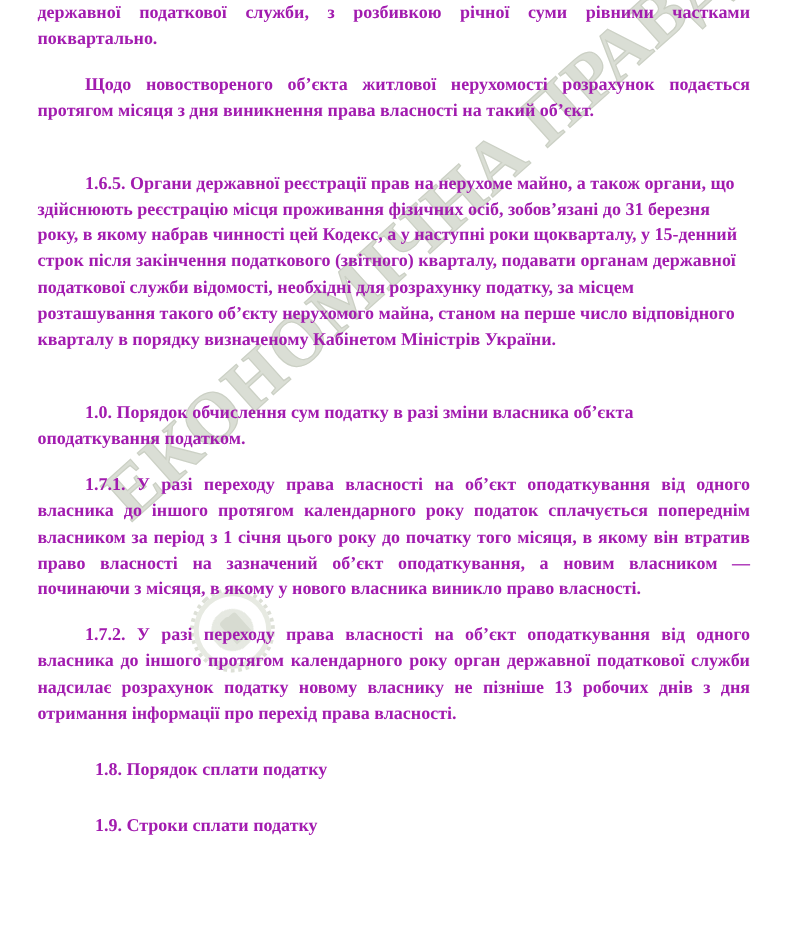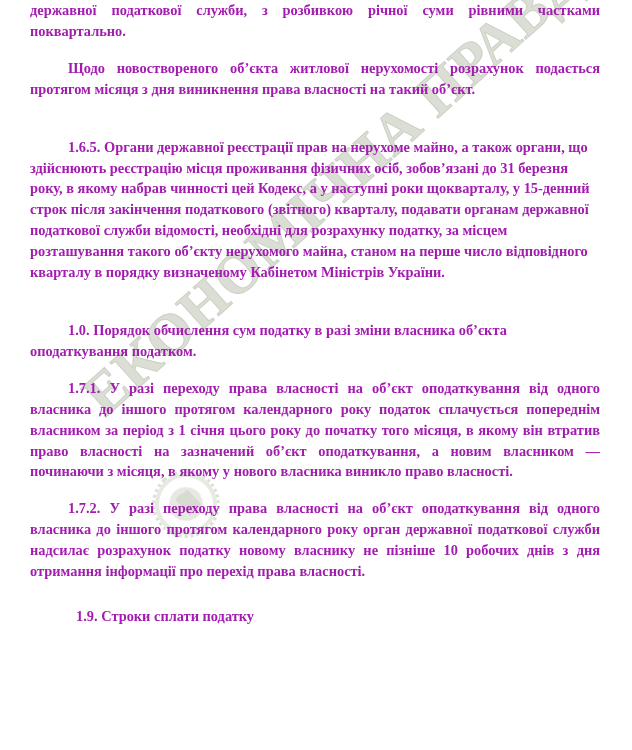--- a/index.html
+++ b/index.html
@@ -106,20 +106,21 @@
 
     <p class="para justify gap-sm">Щодо новоствореного об’єкта житлової нерухомості розрахунок подається протягом місяця з дня виникнення права власності на такий об’єкт.</p>
 
     <p class="para left gap-lg">1.6.5. Органи державної реєстрації прав на нерухоме майно, а також органи, що здійснюють реєстрацію місця проживання фізичних осіб, зобов’язані до 31 березня року, в якому набрав чинності цей Кодекс, а у наступні роки щокварталу, у 15-денний строк після закінчення податкового (звітного) кварталу, подавати органам державної податкової служби відомості, необхідні для розрахунку податку, за місцем розташування такого об’єкту нерухомого майна, станом на перше число відповідного кварталу в порядку визначеному Кабінетом Міністрів України.</p>
 
 
     <p class="para left gap-lg">1.0. Порядок обчислення сум податку в разі зміни власника об’єкта оподаткування податком.</p>
 
     <p class="para justify gap-sm">1.7.1. У разі переходу права власності на об’єкт оподаткування від одного власника до іншого протягом календарного року податок сплачується попереднім власником за період з 1 січня цього року до початку того місяця, в якому він втратив право власності на зазначений об’єкт оподаткування, а новим власником — починаючи з місяця, в якому у нового власника виникло право власності.</p>
 
-    <p class="para justify gap-sm">1.7.2. У разі переходу права власності на об’єкт оподаткування від одного власника до іншого протягом календарного року орган державної податкової служби надсилає розрахунок податку новому власнику не пізніше 10 робочих днів з дня отримання інформації про перехід права власності.</p>
+    <p class="para justify gap-sm">1.7.2. У разі переходу права власності на об’єкт оподаткування від одного власника до іншого протягом календарного року орган державної податкової служби надсилає розрахунок податку новому власнику не пізніше 13 робочих днів з дня отримання інформації про перехід права власності.</p>
 
+    <p class="para left gap-xl indent-lg">1.8. Порядок сплати податку</p>
 
 
     <p class="para left gap-xl indent-lg">1.9. Строки сплати податку</p>
 
   </div>
 </div>
 
 </body></html>

